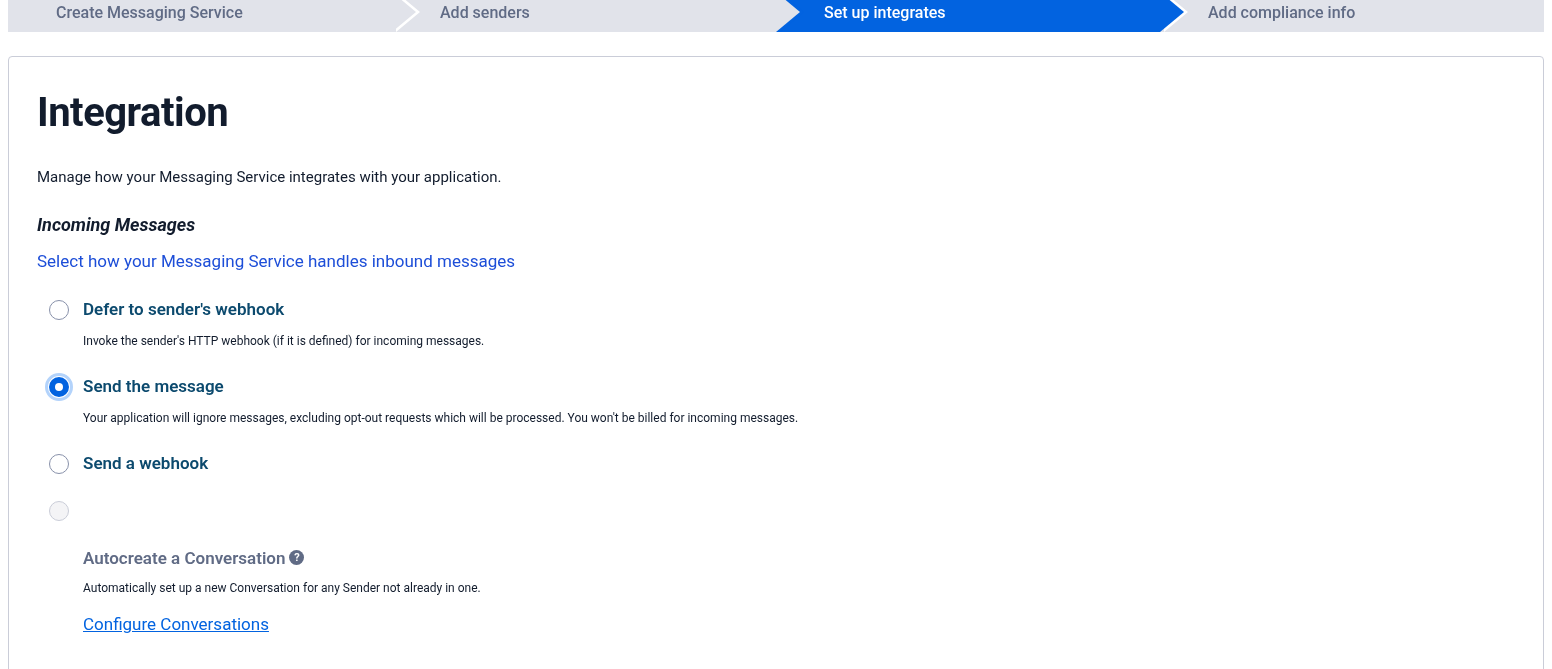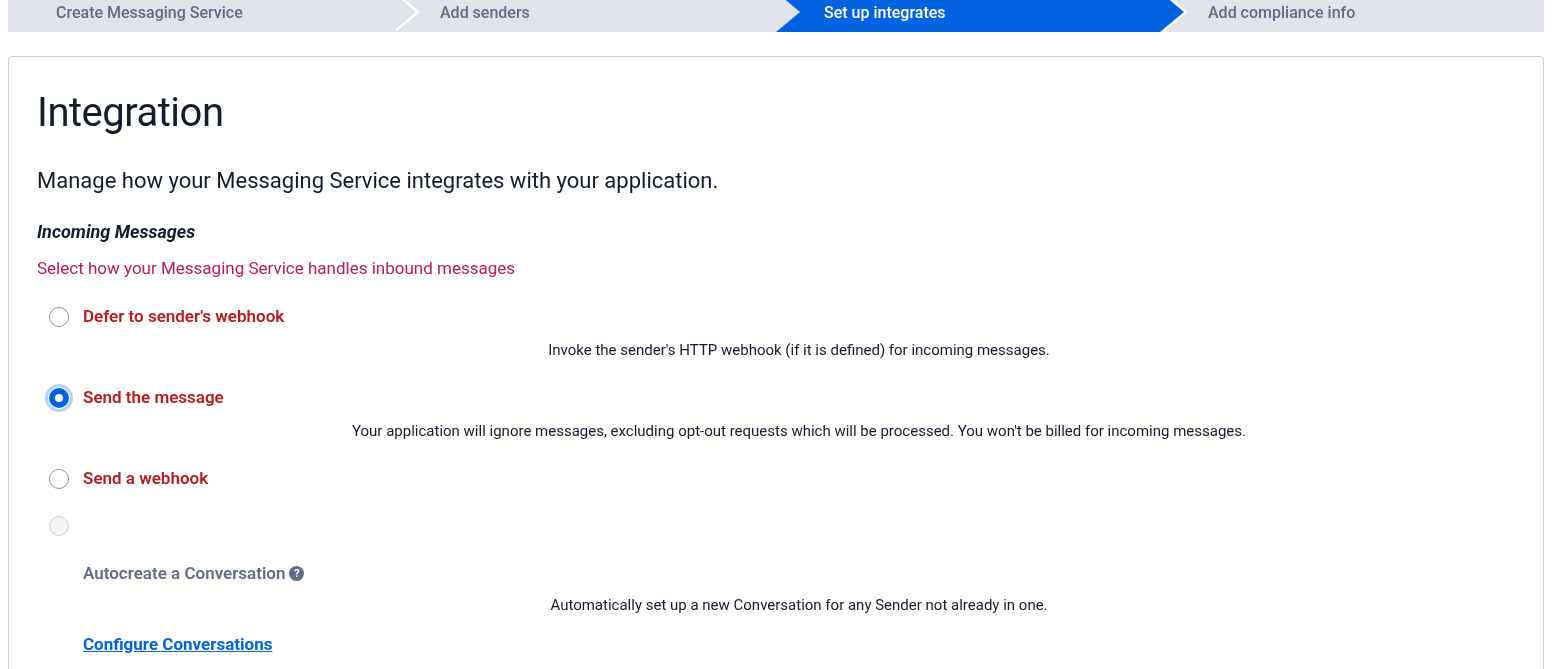--- a/index.html
+++ b/index.html
@@ -68,40 +68,40 @@
 
     
     .card {
       border: 1px solid #cacdd8;
       border-radius: 4px;
       margin-top: 24px;
       padding: 32px 28px 40px 28px;
     }
     h1 {
       font-size: 40px;
-      font-weight: 400;
+      font-weight: 700;
       letter-spacing: -0.5px;
       color: #121c2d;
       margin-bottom: 32px;
     }
     .intro {
-      font-size: 22px;
+      font-size: 15px;
       color: #121c2d;
       margin-bottom: 28px;
     }
     h2 {
       font-size: 18px;
       font-weight: 700;
       color: #121c2d;
       margin-bottom: 16px;
       font-style: italic;
     }
     .subintro {
       font-size: 17px;
-      color: #be185d;
+      color: #1d4ed8;
       margin-bottom: 20px;
     }
     .option {
       display: flex;
       align-items: flex-start;
       gap: 14px;
       padding: 8px 0 18px 12px;
     }
     .radio {
       flex: 0 0 20px;
@@ -136,42 +136,40 @@
       border-radius: 50%;
     }
     .radio.disabled {
       border-color: #cacdd8;
       background: #f4f4f6;
     }
     .opt-body { flex: 1; }
     .opt-label {
       font-size: 17px;
       font-weight: 600;
-      color: #b91c1c;
+      color: #0c4a6e;
       display: inline-flex;
       align-items: center;
       gap: 4px;
     }
     .opt-label.disabled { color: #606b85; margin-top: 48px; }
     .opt-desc {
-      font-size: 15px;
+      font-size: 12px;
       color: #121c2d;
       margin-top: 14px;
       line-height: 1.4;
-      text-align: center;
     }
     .opt-desc.tight { margin-top: 12px; }
     .link {
       display: inline-block;
       font-size: 17px;
       color: #0263e0;
       text-decoration: underline;
       margin-top: 18px;
       cursor: pointer;
-      font-weight: bold;
     }
     .help-icon {
       display: inline-flex;
       align-items: center;
       justify-content: center;
       width: 15px;
       height: 15px;
       border-radius: 50%;
       background: #606b85;
       color: #fff;

